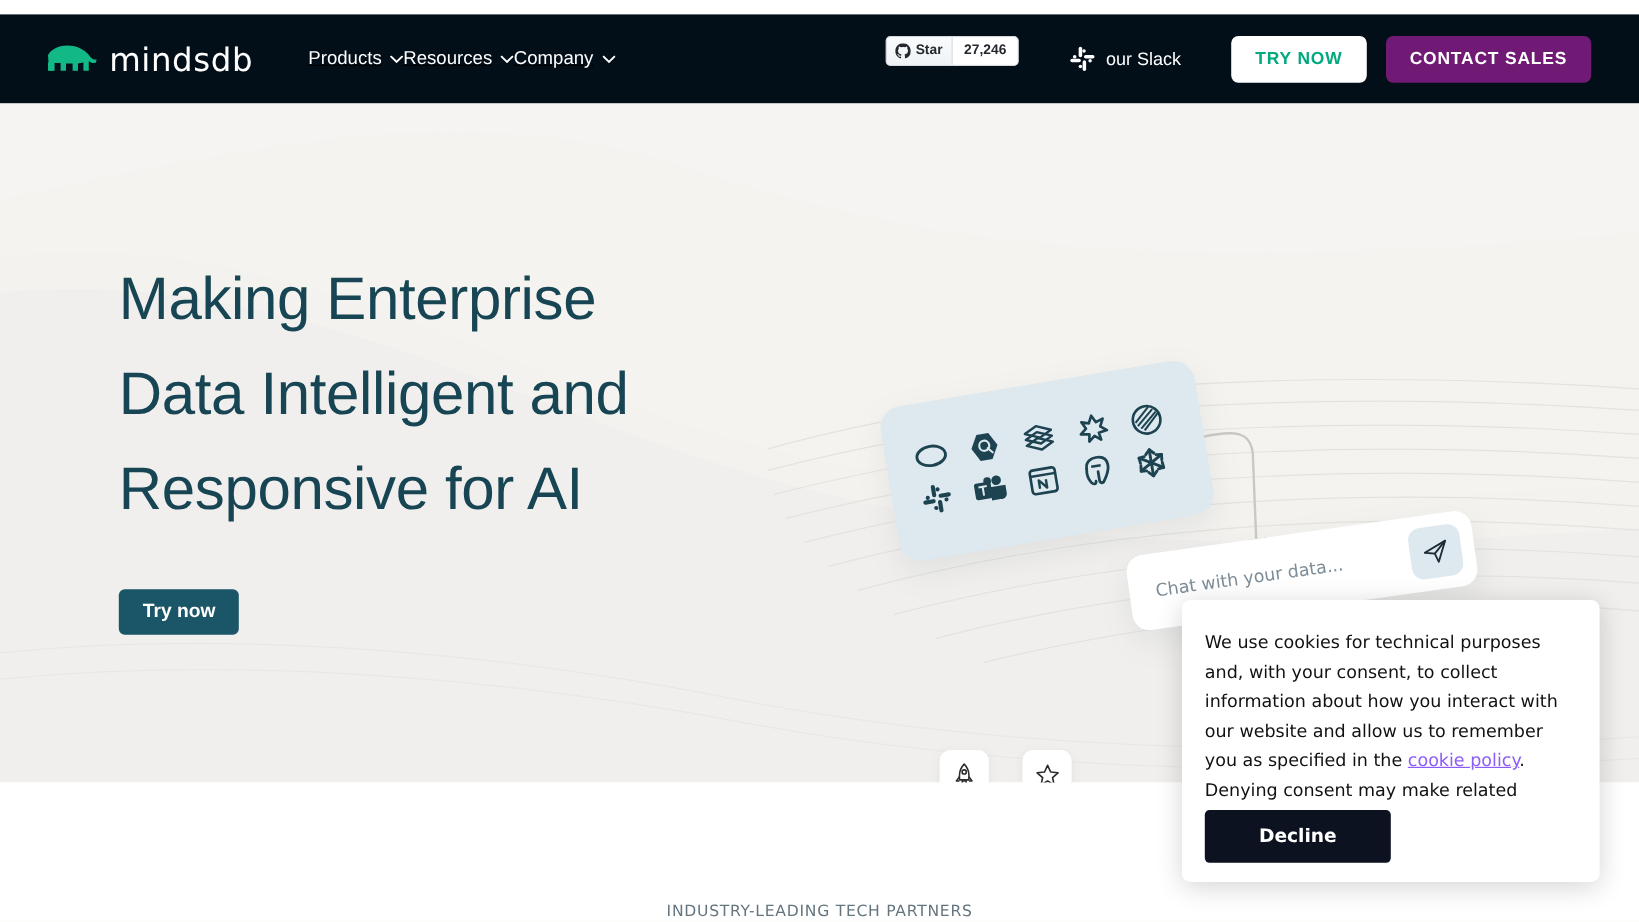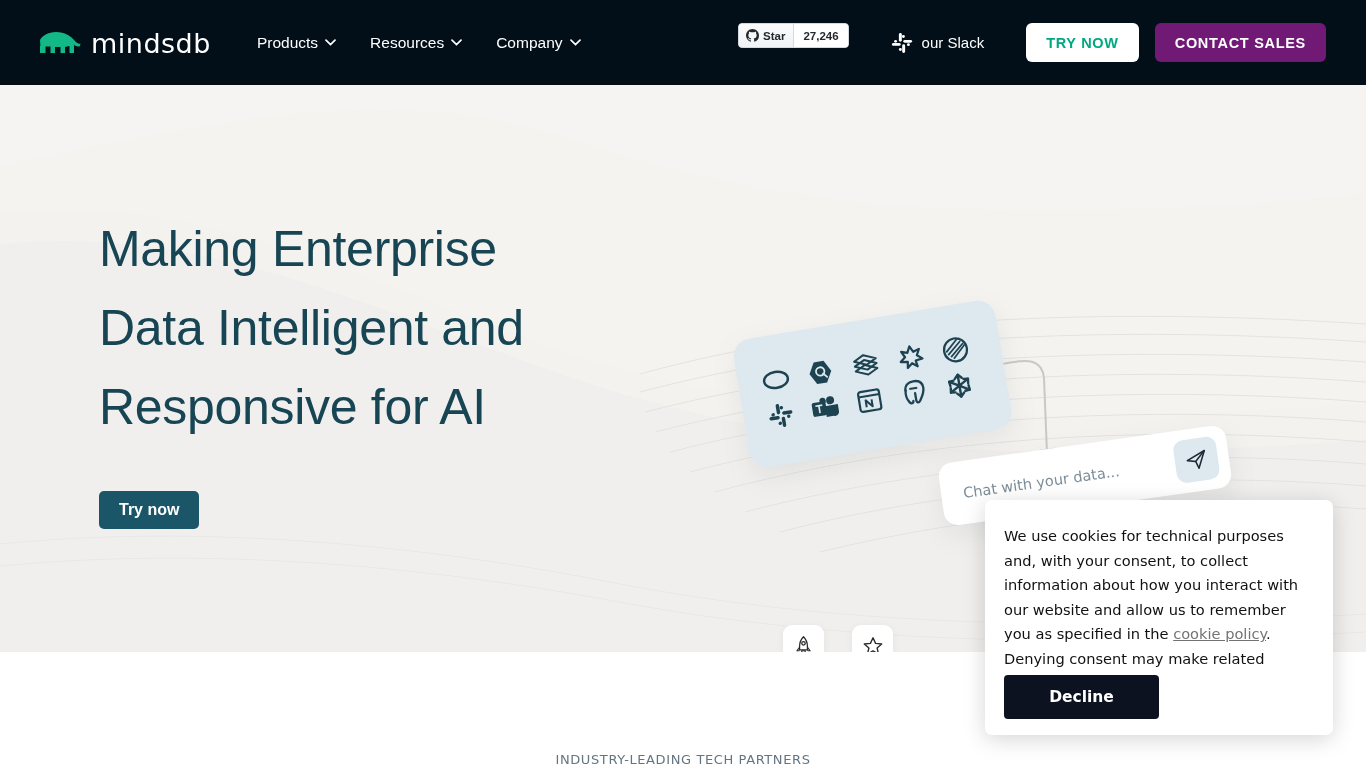--- a/index.html
+++ b/index.html
@@ -5,28 +5,28 @@
   * { margin:0; padding:0; box-sizing:border-box; }
   html,body { width:1366px; height:768px; overflow:hidden; }
   body {
     font-family:"Liberation Sans", sans-serif;
     background:#ffffff;
     -webkit-font-smoothing:antialiased;
   }
 
   
   .header{
-    position:absolute; top:0; left:0; width:1366px; height:85px;
+    position:absolute; top:12px; left:0; width:1366px; height:74px;
     background:#020e18; display:flex; align-items:center; z-index:60;
   }
   .logo{ display:flex; align-items:center; gap:9px; margin-left:38px; }
   .logo-mark{ width:44px; height:26px; display:block; }
   .logo-text{ font-size:27px; color:#ffffff; letter-spacing:.5px; font-weight:400;
               font-family:"DejaVu Sans", sans-serif; line-height:1; position:relative; top:1px;}
-  .nav{ display:flex; align-items:center; gap:34px; margin-left:46px; }
+  .nav{ display:flex; align-items:center; margin-left:46px;text-decoration:underline; }
   .nav-item{ display:flex; align-items:center; gap:7px; color:#ffffff;
              font-size:15.5px; cursor:pointer; }
   .chev{ width:11px; height:7px; display:block; }
   .header-right{ margin-left:auto; display:flex; margin-right:40px; gap:0; }
 
   .gh{ display:flex; align-items:stretch; height:25px; border:1px solid #d5d9de;
        border-radius:4px; overflow:hidden; background:#f6f8fa; margin-right:42px; }
   .gh-star{ display:flex; align-items:center; gap:4px; padding:0 8px 0 7px;
             background:linear-gradient(#fafbfc,#eff3f6); font-size:11.5px; font-weight:bold;
             color:#24292e; border-right:1px solid #d5d9de; }
@@ -98,21 +98,21 @@
     font-family:"DejaVu Sans", sans-serif;}
 
   
   .cookie{
     position:absolute; left:985px; top:500px; width:348px; height:235px;
     background:#ffffff; border-radius:7px; z-index:80;
     box-shadow:0 4px 22px rgba(0,0,0,.17); padding:24px 19px 0 19px;
   }
   .cookie-text{ font-size:14.6px; line-height:24.6px; color:#111111;
                 font-family:"DejaVu Sans", sans-serif; }
-  .cookie-link{ color:#737373; text-decoration:underline; cursor:pointer; }
+  .cookie-link{ color:#8b5cf6; text-decoration:underline; cursor:pointer; }
   .cookie-actions{ position:absolute; left:19px; top:175px; display:flex; gap:11px; }
   .btn-accept{ width:155px; height:44px; background:#00a97f; color:#ffffff;
     border-radius:6px; display:flex; align-items:center; justify-content:center;
     font-size:15.5px; font-family:"DejaVu Sans", sans-serif; cursor:pointer;}
   .btn-decline{ width:155px; height:44px; background:#0c1220; color:#ffffff;
     border-radius:4px; display:flex; align-items:center; justify-content:center;
     font-size:15.5px; font-weight:bold; font-family:"DejaVu Sans", sans-serif; cursor:pointer;}
 </style>
 </head>
 <body>

